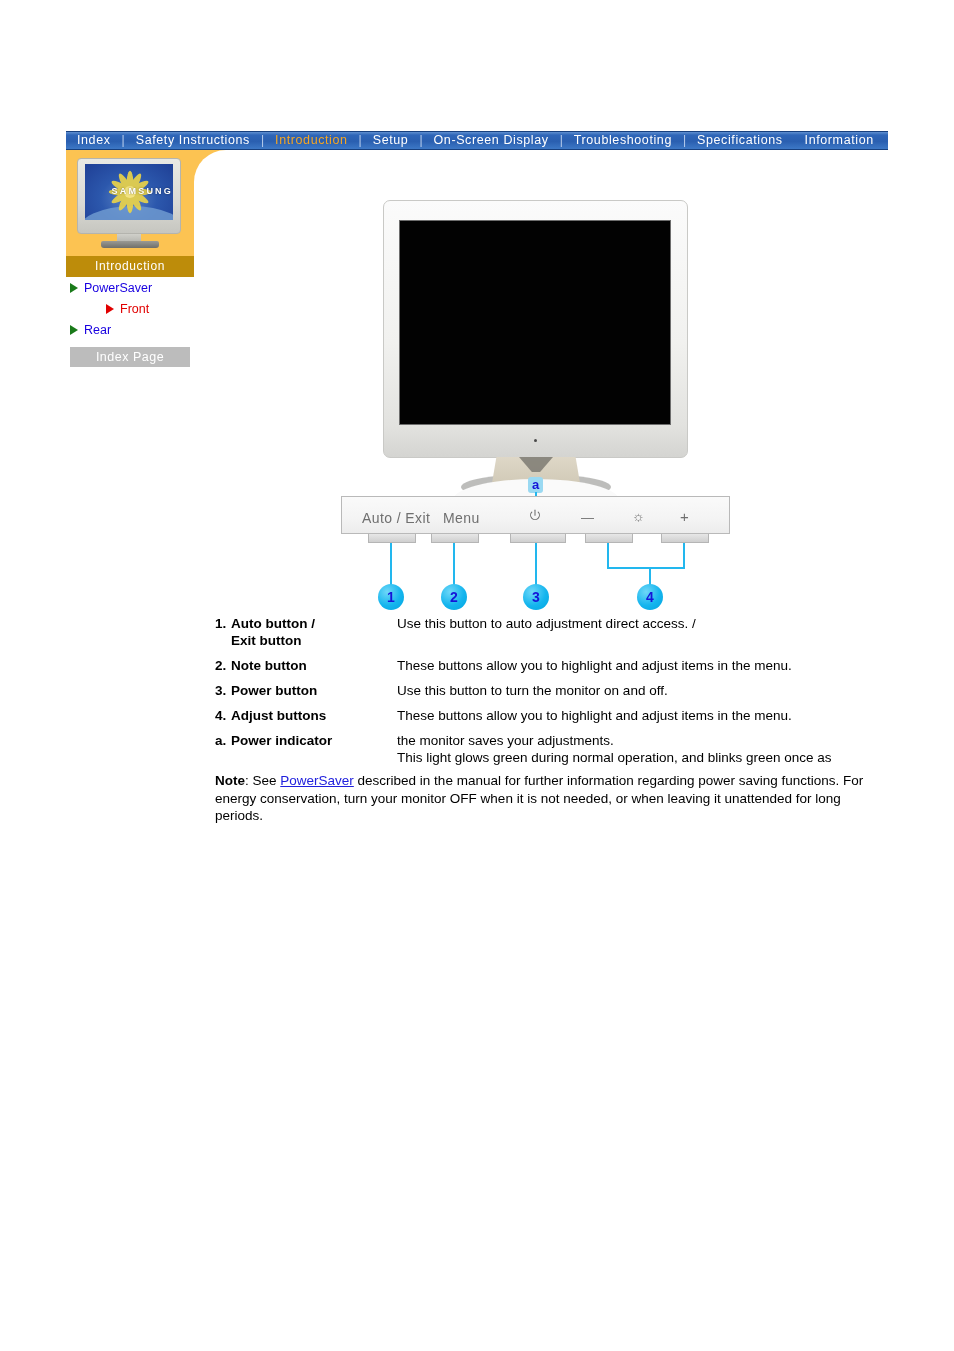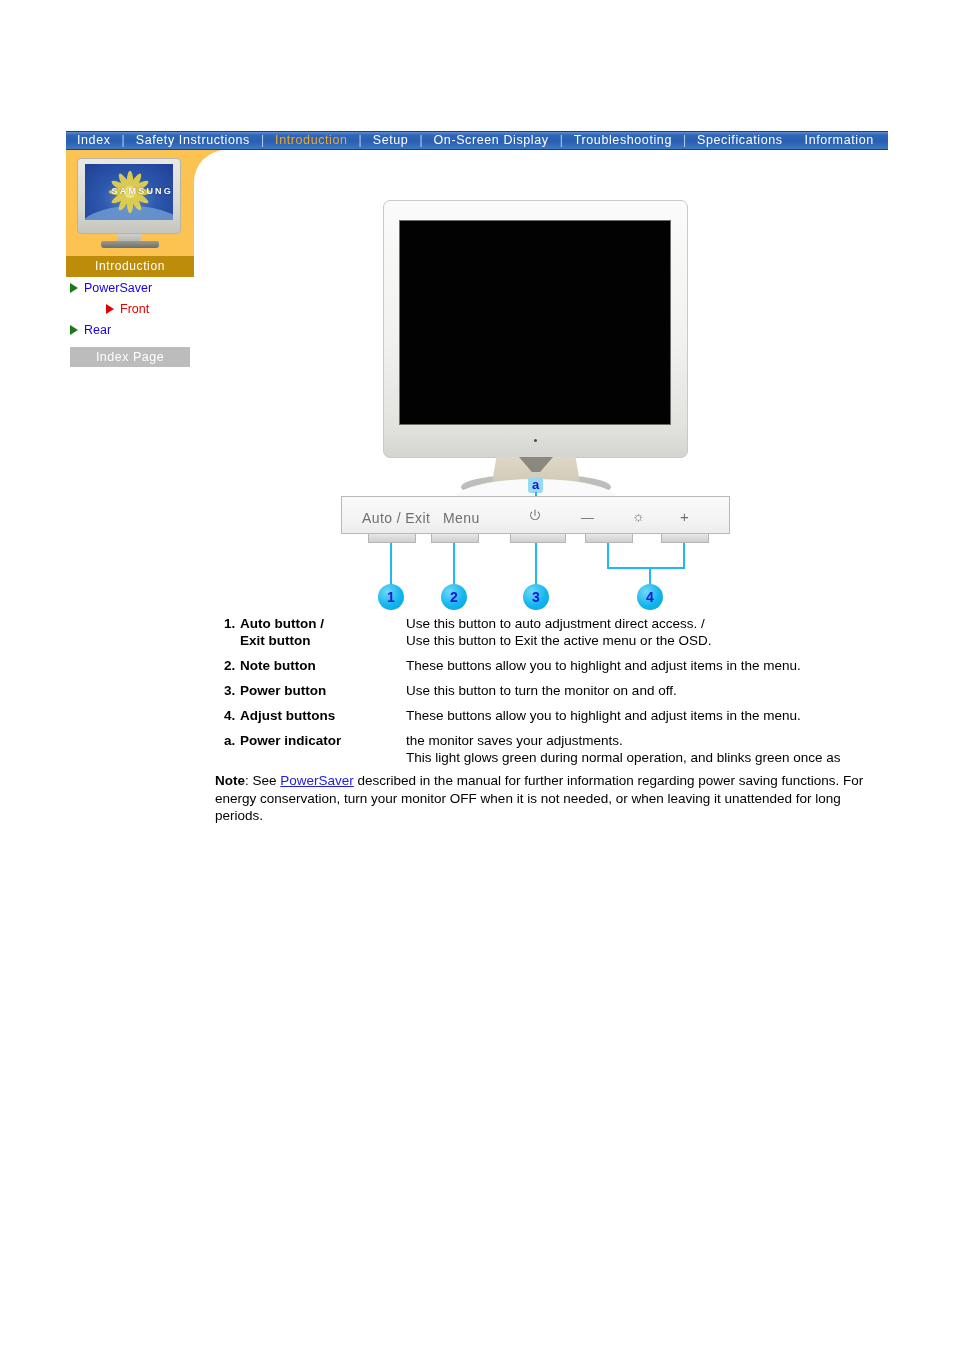--- a/index.html
+++ b/index.html
@@ -368,21 +368,20 @@
   }
 
   
   #desc {
     position: absolute;
     left: 215px;
     top: 615px;
     width: 680px;
     font-size: 13.5px;
     color: #000000;
-    margin-left: 9px;
   }
   .drow {
     display: flex;
     align-items: flex-start;
     margin-bottom: 8px;
   }
   .dterm {
     width: 182px;
     flex: 0 0 182px;
     font-weight: bold;
@@ -519,21 +518,20 @@
 
 <div id="desc">
 
   <div class="drow">
     <div class="dterm">
       <span class="num">1.</span><span>Auto button /</span>
       <span class="l2">Exit button</span>
     </div>
     <div class="ddef">
       <div>Use this button to auto adjustment direct access. /</div>
-      <div>Use this button to Exit the active menu or the OSD.</div>
     </div>
   </div>
 
   <div class="drow">
     <div class="dterm">
       <span class="num">2.</span><span>Note button</span>
     </div>
     <div class="ddef">
       <div>These buttons allow you to highlight and adjust items in the menu.</div>
     </div>

